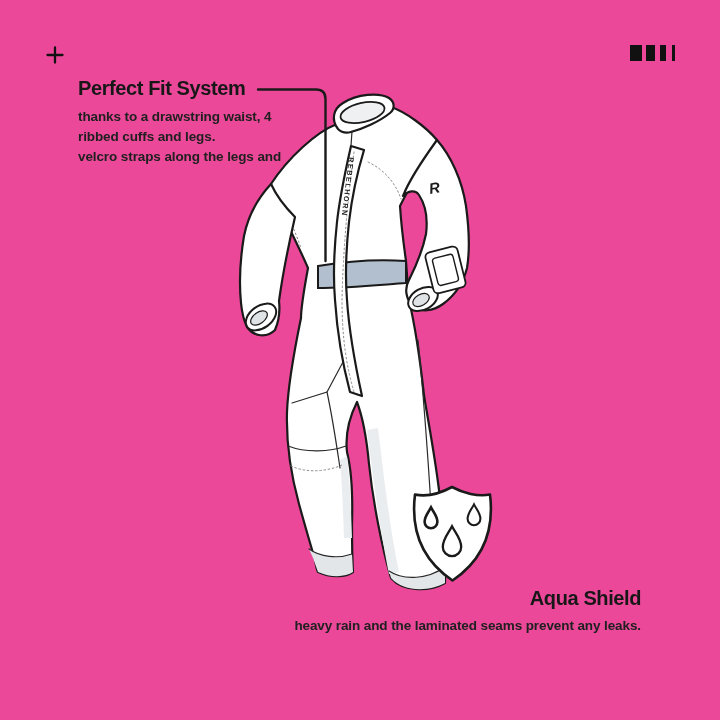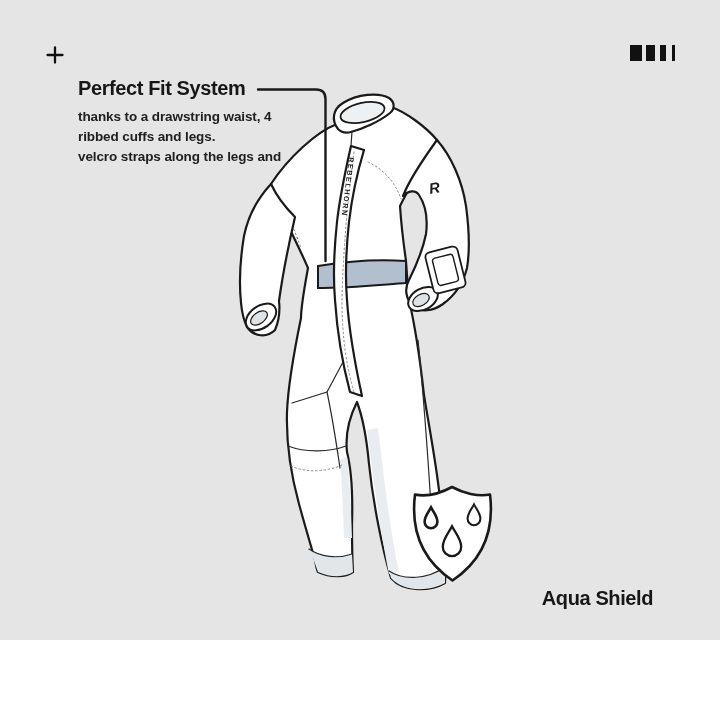--- a/index.html
+++ b/index.html
@@ -1,32 +1,32 @@
 <!DOCTYPE html>
 <html><head>
 <meta charset="utf-8">
 <style>
   html,body{margin:0;padding:0;background:#ffffff;}
   .canvas{
-    position:relative;width:720px;height:640px;background:#e5e5e5;overflow:hidden;
+    position:relative;width:720px;height:720px;background:#ec4899;overflow:hidden;
     font-family:"Liberation Sans",sans-serif;color:#1a1a1a;
   }
   .topbar-icon{position:absolute;}
   .plus-icon{left:45px;top:45px;width:20px;height:20px;}
   .bars-icon{left:628px;top:44px;width:50px;height:18px;}
 
   .callout-title{
     font-size:20px;font-weight:700;letter-spacing:-0.4px;line-height:24px;color:#171717;
   }
   .callout-body{
     margin-top:7px;font-size:13.5px;font-weight:600;letter-spacing:-0.1px;
     line-height:20px;color:#202020;
   }
   .pf-block{position:absolute;left:78px;top:76px;width:260px;}
-  .aqua-block{position:absolute;right:67px;top:586px;width:440px;text-align:right;}
+  .aqua-block{position:absolute;right:79px;top:586px;width:440px;text-align:right;}
   .aqua-block .callout-body{margin-top:6px;line-height:19px;}
 
   .suit-svg{position:absolute;left:230px;top:85px;width:280px;height:560px;pointer-events:none;}
 
   .ink{stroke:#1a1a1a;fill:#ffffff;stroke-width:2.2;stroke-linejoin:round;stroke-linecap:round;}
   .thin{stroke:#2a2a2a;fill:none;stroke-width:1.2;stroke-linecap:round;}
   .dash{stroke:#8a8a8a;fill:none;stroke-width:1;stroke-dasharray:1.6,2.6;stroke-linecap:round;}
   .shade{fill:#eaedef;stroke:none;}
   .cuffshade{fill:#e2e6e9;stroke:none;}
 </style>
@@ -51,20 +51,21 @@
     <div class="callout-body">
       <div>thanks to a drawstring waist, 4</div>
       <div>ribbed cuffs and legs.</div>
       <div>velcro straps along the legs and</div>
     </div>
   </div>
 
   <div class="aqua-block">
     <div class="callout-title">Aqua Shield</div>
     <div class="callout-body">
+      <div>heavy rain and the laminated seams prevent any leaks.</div>
     </div>
   </div>
 
   <svg class="suit-svg" viewBox="230 85 280 560">
 
     <path class="ink" d="
       M337,124
       C316,132 288,158 271,184
       C280,212 296,240 308,268
       C304,290 301,306 301,318

